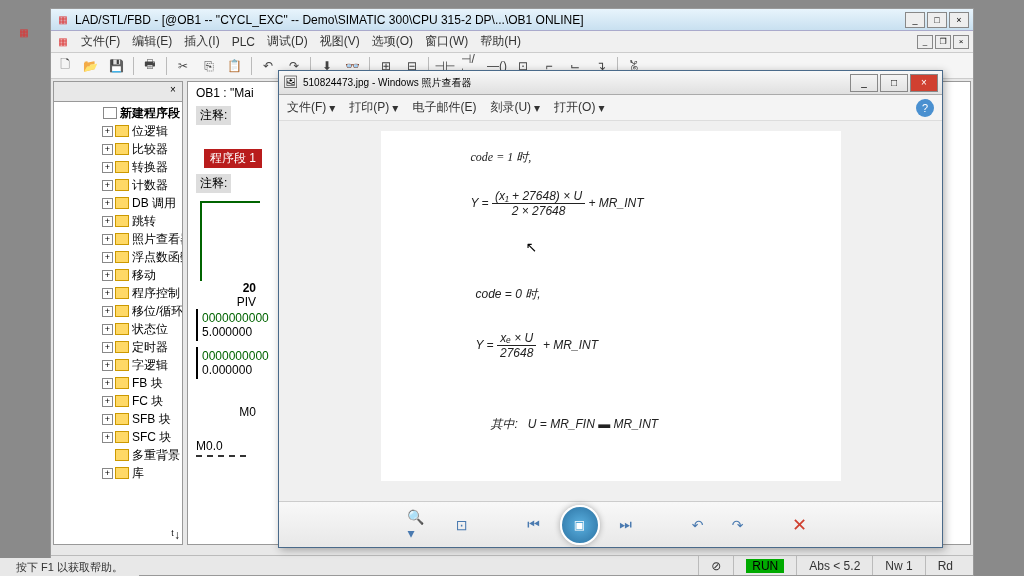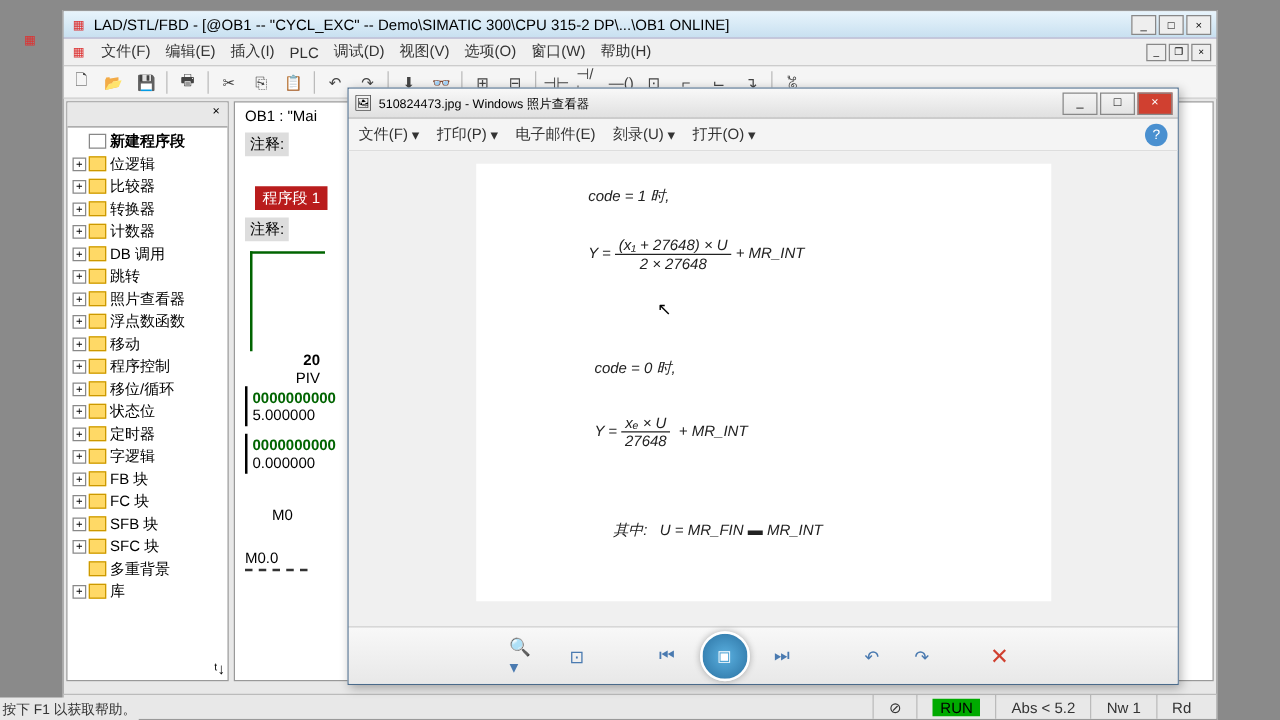--- a/index.html
+++ b/index.html
@@ -21,39 +21,39 @@
 .toolbar { height: 26px; background: #f5f5f5; display: flex; align-items: center; padding: 0 4px; gap: 6px; border-bottom: 1px solid #ccc; }
 .tb-btn { width: 20px; height: 20px; display: flex; align-items: center; justify-content: center; color: #444; }
 .tb-sep { width: 1px; height: 18px; background: #bbb; }
 
 .workspace { position: absolute; top: 70px; bottom: 28px; left: 0; right: 0; display: flex; }
 
 
 .left-panel { width: 130px; background: #fff; border: 1px solid #999; margin: 2px; display: flex; flex-direction: column; }
 .left-panel-tabs { height: 20px; background: #e8e8e8; border-bottom: 1px solid #999; position: relative; }
 .left-panel-close { position: absolute; right: 2px; top: 2px; width: 14px; height: 14px; font-size: 10px; text-align: center; }
-.tree { flex: 1; overflow: auto; padding: 2px; }
+.tree { flex: 1; overflow: auto; padding: 2px; margin-left: 44px; }
 .tree-item { display: flex; align-items: center; height: 18px; padding-left: 2px; white-space: nowrap; }
 .tree-plus { width: 11px; height: 11px; border: 1px solid #888; font-size: 9px; line-height: 9px; text-align: center; margin-right: 2px; background: #fff; flex-shrink: 0; }
 .tree-icon { width: 14px; height: 12px; background: #ffd966; border: 1px solid #c90; margin-right: 3px; flex-shrink: 0; }
 .tree-label { font-size: 12px; color: #000; }
 .tree-new .tree-label { font-weight: bold; }
 
 .left-bottom { height: 22px; border-top: 1px solid #999; display: flex; }
 .left-tab { flex: 1; border-right: 1px solid #999; display: flex; align-items: center; justify-content: center; font-size: 11px; }
 
 
 .editor { flex: 1; background: #fff; border: 1px solid #999; margin: 2px; position: relative; overflow: hidden; }
 .ob-header { padding: 4px 8px; font-size: 12px; }
 .comment-row { margin: 2px 8px; }
 .comment-label { background: #ddd; padding: 1px 4px; display: inline-block; }
 .seg-header { background: #b91c1c; color: #fff; padding: 1px 6px; margin: 4px 8px; display: inline-block; }
 .ladder-area { margin: 8px; font-family: monospace; font-size: 11px; }
 .ladder-box { border-left: 2px solid #000; padding: 2px 4px; margin-bottom: 6px; }
-.ladder-val { color: #006400; font-weight: bold; }
+.ladder-val { color: #006400; font-weight: normal; }
 .ladder-hdr { text-align: right; font-weight: bold; }
 
 
 .photo-viewer { position: absolute; top: 70px; left: 278px; width: 665px; height: 478px; background: #fff; border: 1px solid #4a6a8a; box-shadow: 2px 2px 8px rgba(0,0,0,0.3); z-index: 100; }
 .pv-title { height: 24px; background: linear-gradient(#f8f8f8, #e0e0e0); display: flex; align-items: center; padding: 0 4px; border-bottom: 1px solid #aaa; }
 .pv-title-icon { width: 16px; height: 16px; margin-right: 4px; }
 .pv-title-text { flex: 1; font-size: 10px; }
 .pv-win-btns { display: flex; }
 .pv-win-btn { width: 28px; height: 18px; border: 1px solid #888; margin-left: 2px; display: flex; align-items: center; justify-content: center; font-size: 10px; }
 .pv-close { background: #d04030; color: #fff; }
@@ -71,21 +71,21 @@
 .cursor-arrow { position: absolute; font-size: 14px; color: #000; }
 
 .pv-toolbar { position: absolute; bottom: 0; left: 0; right: 0; height: 46px; background: linear-gradient(#f8f8f8, #e8e8e8); border-top: 1px solid #ccc; display: flex; align-items: center; justify-content: center; gap: 12px; }
 .pv-tb-btn { width: 28px; height: 28px; border-radius: 4px; display: flex; align-items: center; justify-content: center; font-size: 14px; color: #4a7ab0; }
 .pv-tb-play { width: 40px; height: 40px; border-radius: 50%; background: radial-gradient(#5ab0e0, #2a70a0); border: 2px solid #fff; box-shadow: 0 0 6px rgba(0,0,0,0.3); display: flex; align-items: center; justify-content: center; color: #fff; }
 .pv-tb-close { color: #d04030; font-size: 18px; }
 .statusbar2 { position: absolute; bottom: 0; left: 0; right: 0; height: 20px; background: #e8e8e8; border-top: 1px solid #bbb; display: flex; align-items: center; padding: 0 8px; font-size: 11px; color: #333; }
 .status-seg { padding: 0 12px; border-left: 1px solid #bbb; height: 100%; display: flex; align-items: center; }
 .status-run { background: #0a0; color: #000; padding: 0 6px; }
 
-.help-hint { position: absolute; bottom: 0; left: 0; height: 18px; font-size: 11px; padding: 2px 2px; color: #333; background: #e8e8e8; }
+.help-hint { position: absolute; bottom: 0; left: 0; height: 18px; font-size: 11px; padding: 2px 16px; color: #333; background: #e8e8e8; }
 
 
 .outer-left { position: absolute; top: 8px; left: 0; width: 50px; bottom: 0; }
 .outer-icon { width: 40px; height: 40px; margin: 4px; display: flex; align-items: center; justify-content: center; font-size: 10px; color: #d33; }
 </style>
 </head>
 <body>
 
 <div class="outer-left">
   <div class="outer-icon">▦</div>
@@ -279,21 +279,21 @@
         <div style="width:60px; text-align:right">PIV</div>
         <div class="ladder-box">
           <span class="ladder-val">0000000000</span><br>
           <span>5.000000</span>
         </div>
         <div class="ladder-box">
           <span class="ladder-val">0000000000</span><br>
           <span>0.000000</span>
         </div>
         <div style="height:20px"></div>
-        <div style="text-align:center; width:60px">M0</div>
+        <div style="text-align:right; width:60px">M0</div>
         <div style="height:20px"></div>
         <div>M0.0</div>
         <div style="border-top:2px dashed #333; width:50px; margin-top:2px;"></div>
       </div>
     </div>
   </div>
 
   <div class="statusbar2">
     <span style="flex:1"></span>
     <span class="status-seg">⊘</span>
@@ -323,21 +323,21 @@
     <span class="pv-menu-item"><span>打印(P)</span> ▾</span>
     <span class="pv-menu-item">
         <span>电子邮件(E)</span>
       </span>
     <span class="pv-menu-item"><span>刻录(U)</span> ▾</span>
     <span class="pv-menu-item"><span>打开(O)</span> ▾</span>
     <span class="pv-help">?</span>
   </div>
   <div class="pv-canvas">
     <div class="pv-image">
-      <div class="handwriting" style="top:18px; left:90px;">code = 1 时,</div>
+      <div class="handwriting" style="top:18px; left:90px;font-family:Liberation Serif, serif;">code = 1 时,</div>
 
       <div class="handwriting" style="top:58px; left:90px;">
         <span>Y =</span>
         <span class="fraction">
           <span class="num">(x₁ + 27648) × U</span>
           <span class="den">2 × 27648</span>
         </span>
         <span>+ MR_INT</span>
       </div>
       <div class="cursor-arrow" style="top:108px; left:145px;">↖</div>

